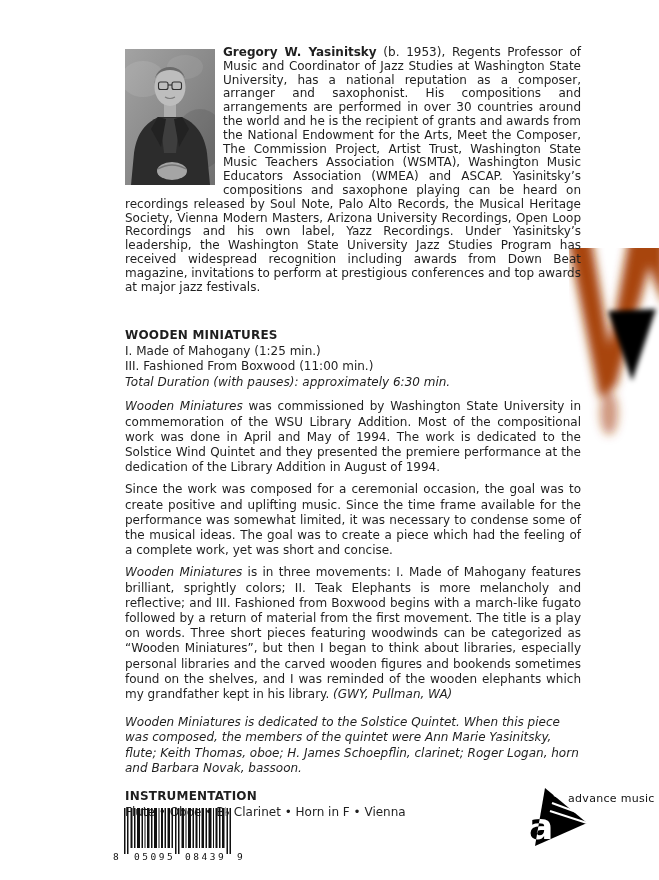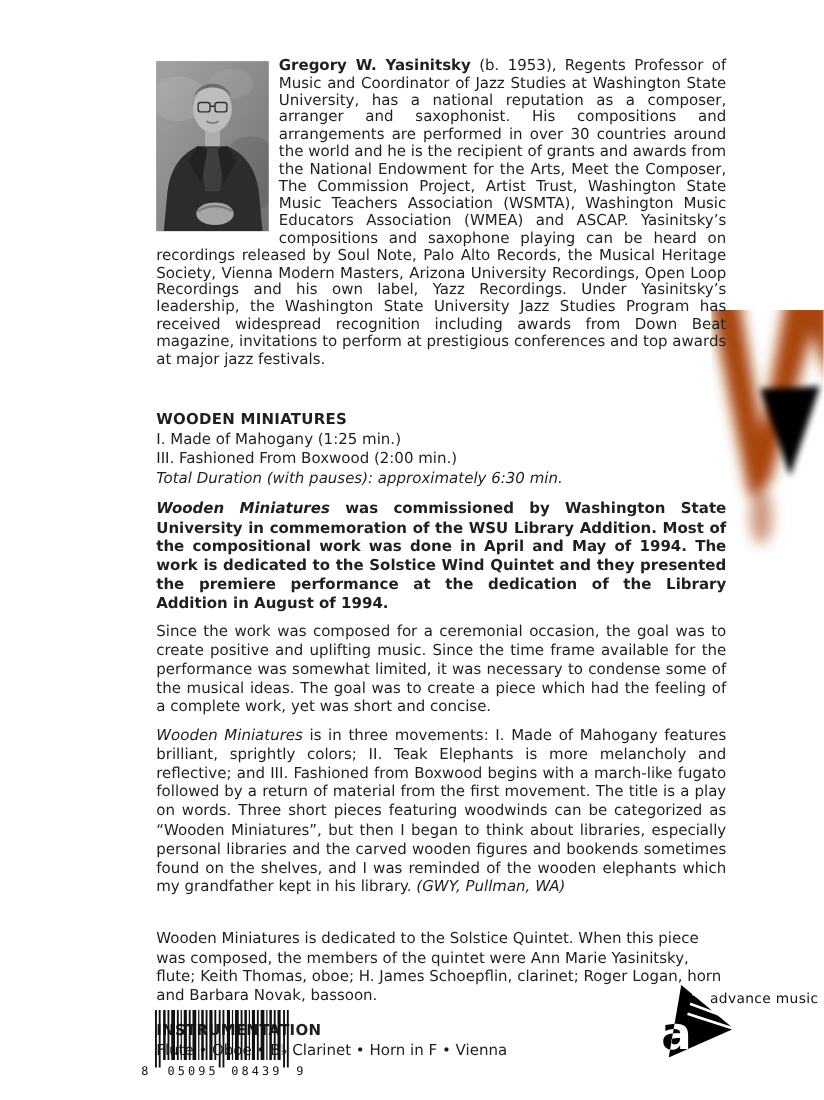--- a/index.html
+++ b/index.html
@@ -16,23 +16,23 @@
   .photo-wrap{
     float:left;width:90px;height:136px;margin:3px 8px 3px 0;
     background:#8d8d8d;overflow:hidden;
   }
   .bio{margin:0;text-align:justify;}
   .bio b{font-weight:bold;}
   .clear{clear:both;}
   .work-block{margin-top:34px;line-height:15.5px;}
   .work-title{font-weight:bold;letter-spacing:.2px;}
   .para{margin:7px 0 0 0;line-height:15.2px;text-align:justify;}
-  .para.first{margin-top:9px;font-weight:bold;}
+  .para.first{margin-top:9px;}
   .italic{font-style:italic;}
-  .dedication{margin-top:26px;line-height:15.2px;}
+  .dedication{margin-top:13px;line-height:15.2px;font-style:italic;}
   .instr-block{margin-top:6px;line-height:16px;}
   .instr-title{font-weight:bold;letter-spacing:.2px;}
   .barcode{position:absolute;left:110px;top:808px;}
   .logo{position:absolute;left:528px;top:786px;width:120px;height:66px;}
   .logo-text{
     position:absolute;left:40px;top:6px;font-size:11px;color:#101010;
     letter-spacing:.3px;white-space:nowrap;font-weight:500;
   }
   .orange-shape{position:absolute;left:569px;top:248px;pointer-events:none;}
   svg text{font-family:"DejaVu Sans", sans-serif;}
@@ -100,21 +100,21 @@
           <ellipse cx="47" cy="122" rx="15" ry="9" fill="#a5a5a5"></ellipse>
           <path d="M33,120 Q47,112 61,120" fill="none" stroke="#777777" stroke-width="1.4"></path>
         </svg>
       </span><b>Gregory W. Yasinitsky</b><span> (b. 1953), Regents Professor of Music and Coordinator of Jazz Studies at Washington State University, has a national reputation as a composer, arranger and saxophonist. His compositions and arrangements are performed in over 30 countries around the world and he is the recipient of grants and awards from the National Endowment for the Arts, Meet the Composer, The Commission Project, Artist Trust, Washington State Music Teachers Association (WSMTA), Washington Music Educators Association (WMEA) and ASCAP. Yasinitsky’s compositions and saxophone playing can be heard on recordings released by Soul Note, Palo Alto Records, the Musical Heritage Society, Vienna Modern Masters, Arizona University Recordings, Open Loop Recordings and his own label, Yazz Recordings. Under Yasinitsky’s leadership, the Washington State University Jazz Studies Program has received widespread recognition including awards from Down Beat magazine, invitations to perform at prestigious conferences and top awards at major jazz festivals.</span>
     </p>
     <div class="clear"></div>
 
     <div class="work-block">
       <div class="work-title">WOODEN MINIATURES</div>
       <div>I. Made of Mahogany (1:25 min.)</div>
-      <div>III. Fashioned From Boxwood (2:00 min.)</div>
+      <div>III. Fashioned From Boxwood (11:00 min.)</div>
       <div class="italic">Total Duration (with pauses): approximately 6:30 min.</div>
     </div>
 
     <p class="para first"><span class="italic">Wooden Miniatures</span><span> was commissioned by Washington State University in commemoration of the WSU Library Addition. Most of the compositional work was done in April and May of 1994. The work is dedicated to the Solstice Wind Quintet and they presented the premiere performance at the dedication of the Library Addition in August of 1994.</span></p>
 
     <p class="para"><span>Since the work was composed for a ceremonial occasion, the goal was to create positive and uplifting music. Since the time frame available for the performance was somewhat limited, it was necessary to condense some of the musical ideas. The goal was to create a piece which had the feeling of a complete work, yet was short and concise.</span></p>
 
     <p class="para"><span class="italic">Wooden Miniatures</span><span> is in three movements: I. Made of Mahogany features brilliant, sprightly colors; II. Teak Elephants is more melancholy and reflective; and III. Fashioned from Boxwood begins with a march-like fugato followed by a return of material from the first movement. The title is a play on words. Three short pieces featuring woodwinds can be categorized as “Wooden Miniatures”, but then I began to think about libraries, especially personal libraries and the carved wooden figures and bookends sometimes found on the shelves, and I was reminded of the wooden elephants which my grandfather kept in his library. </span><span class="italic">(GWY, Pullman, WA)</span></p>
 
     <p class="dedication">Wooden Miniatures is dedicated to the Solstice Quintet. When this piece was composed, the members of the quintet were Ann Marie Yasinitsky, flute; Keith Thomas, oboe; H. James Schoepflin, clarinet; Roger Logan, horn and Barbara Novak, bassoon.</p>

